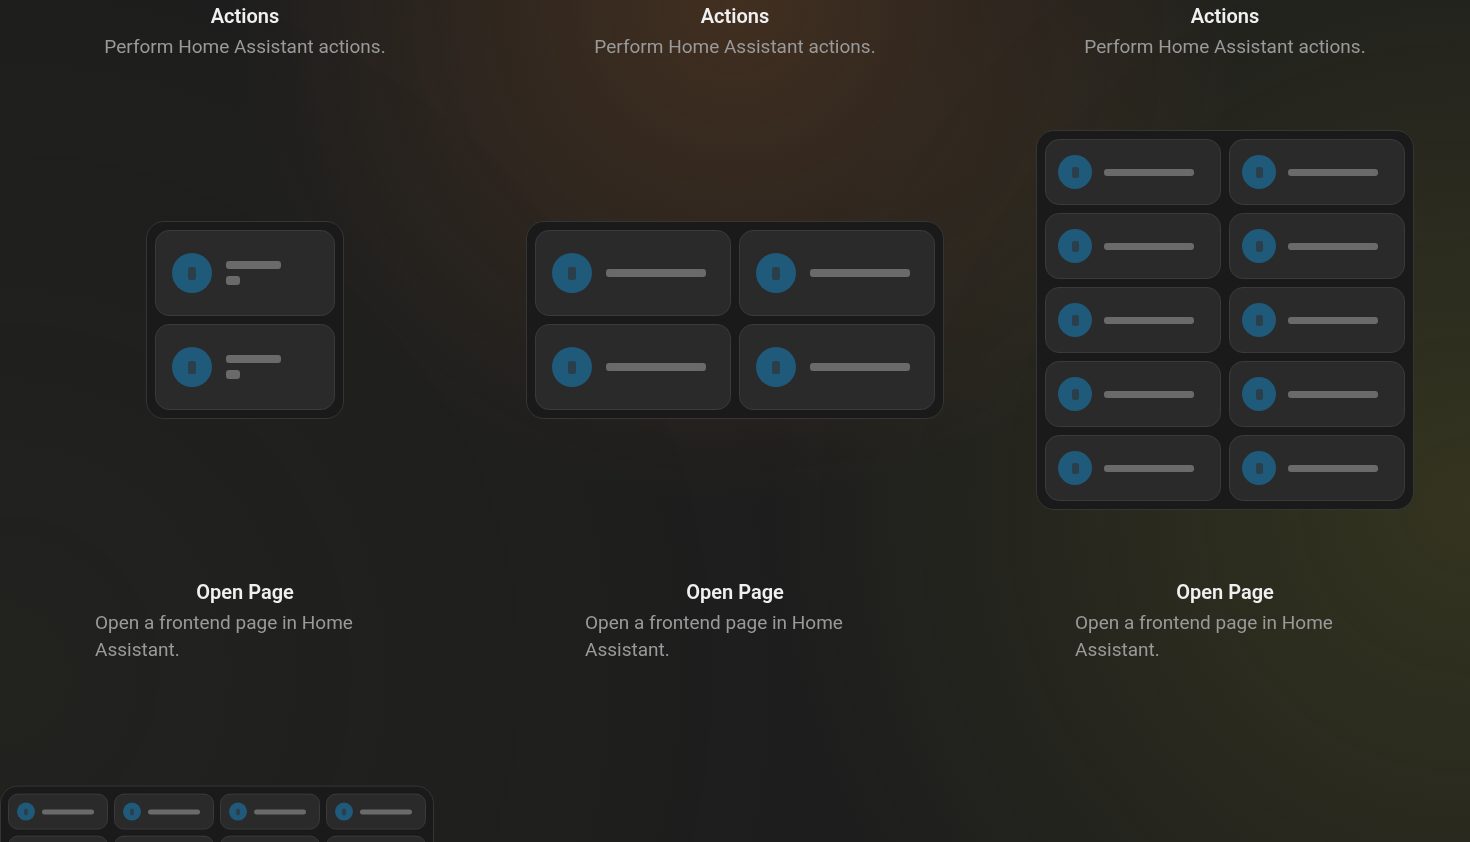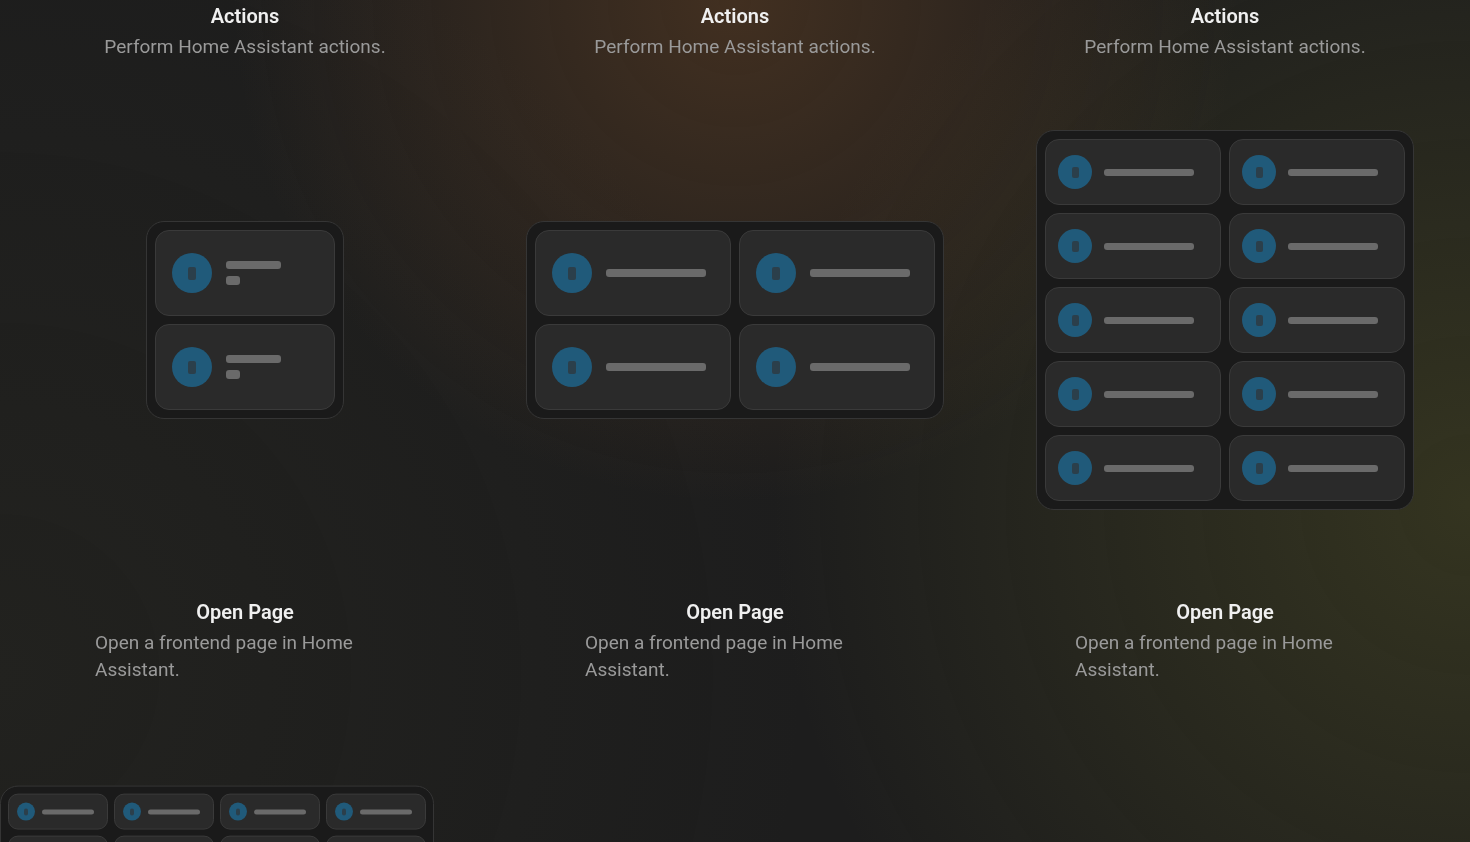--- a/index.html
+++ b/index.html
@@ -121,21 +121,20 @@
   .pvC .tile { width: 176px; height: 66px; padding: 0 12px; gap: 12px; }
   .pvC .tile .dot { width: 34px; height: 34px; }
   .pvC .tile .dot::after { width: 7px; height: 11px; }
   .pvC .bar { height: 7px; }
   .pvC .bar.long { width: 90px; }
 
   
   .row2 {
     display: grid;
     grid-template-columns: 1fr 1fr 1fr;
-    margin-top: 20px;
   }
   .row2 .cell { padding-top: 0; }
   .row2 .title { margin-top: 0; }
 
   
   .bottom-preview {
     position: absolute;
     left: 0;
     bottom: 0;
     background: #1a1a1a;

